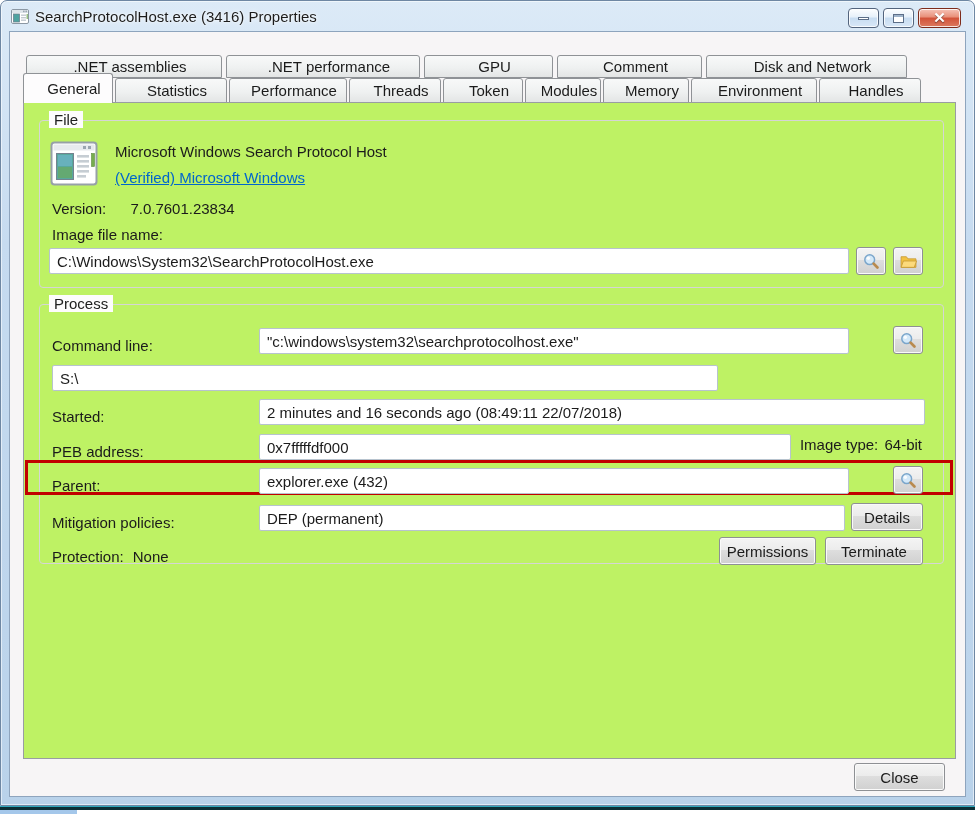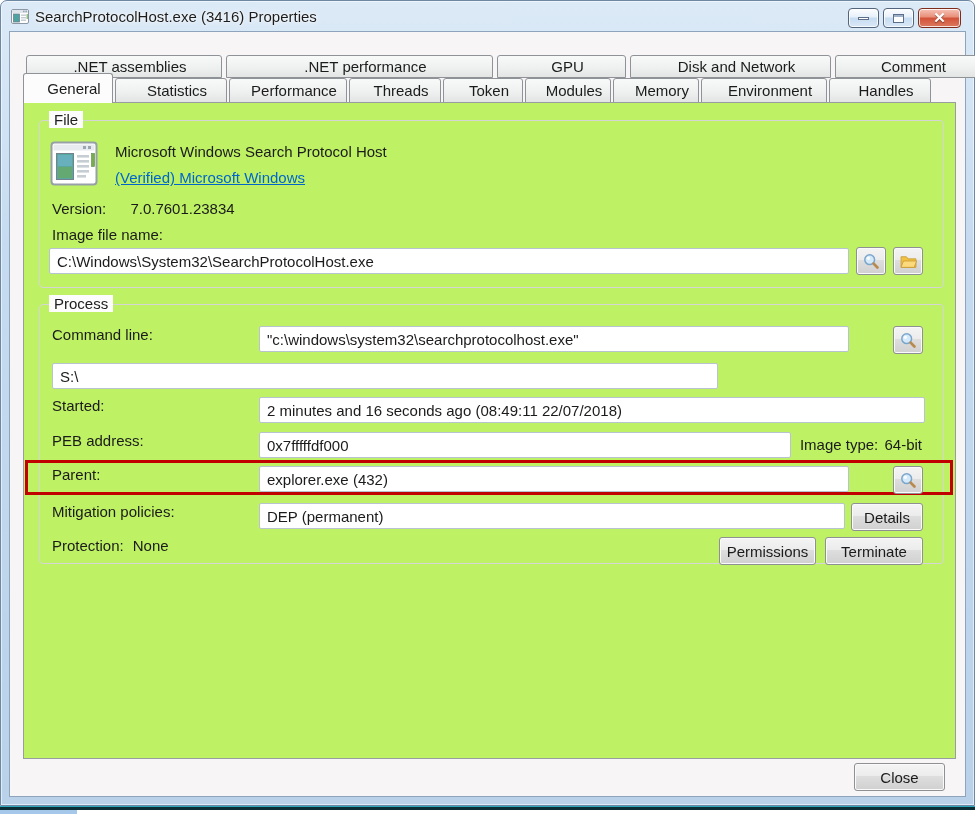--- a/index.html
+++ b/index.html
@@ -46,21 +46,21 @@
   
   .groupbox { position: absolute; border: 1px solid #d5d5d5; border-radius: 4px; }
   .gb-file { left: 15px; top: 17px; width: 905px; height: 168px; }
   .gb-process { left: 15px; top: 201px; width: 905px; height: 260px; }
   .legend { position: absolute; top: -10px; left: 9px; background: #fdfcfd; padding: 0 5px; color: #202020; }
 
   
   .textfield { background: #ffffff; border: 1px solid #b7c3ce; border-radius: 2px;
     height: 26px; display: flex; align-items: center; padding: 0 7px;
     white-space: nowrap; overflow: hidden; }
-  .prow { position: absolute; left: 12px; display: flex; align-items: flex-start; height: 28px; }
+  .prow { position: absolute; left: 12px; display: flex; align-items: flex-end; height: 28px; }
   .plabel { width: 207px; flex: none; }
   .tool-btn { width: 30px; height: 28px; border: 1px solid #8e9094; border-radius: 3px;
     background: linear-gradient(180deg,#f4f4f4 0%,#ececec 45%,#dedede 46%,#d0d0d0 100%);
     display: flex; align-items: center; justify-content: center; cursor: pointer;
     box-shadow: inset 0 0 0 1px #fafafa; }
   .push-btn { height: 28px; border: 1px solid #8e9094; border-radius: 3px;
     background: linear-gradient(180deg,#f4f4f4 0%,#ececec 45%,#dedede 46%,#d0d0d0 100%);
     display: flex; align-items: center; justify-content: center; cursor: pointer;
     box-shadow: inset 0 0 0 1px #fafafa; color: #1b1b1b; }
   .abs-right { position: absolute; }
@@ -108,33 +108,33 @@
       <div class="win-btn close">
           <span>✕</span>
         </div>
     </div>
   </div>
 
   <div class="client">
 
     <div class="tab-row tab-row1">
       <div class="tab" style="width:196px">.NET assemblies</div>
-      <div class="tab" style="width:267px">.NET performance</div>
+      <div class="tab" style="width:194px">.NET performance</div>
       <div class="tab" style="width:129px">GPU</div>
+      <div class="tab" style="width:145px">Comment</div>
       <div class="tab" style="width:201px">Disk and Network</div>
-      <div class="tab" style="width:145px">Comment</div>
     </div>
 
     <div class="tab-row tab-row2">
       <div class="tab active" style="width:90px">General</div>
       <div class="tab" style="width:112px">Statistics</div>
       <div class="tab" style="width:118px">Performance</div>
       <div class="tab" style="width:92px">Threads</div>
       <div class="tab" style="width:80px">Token</div>
-      <div class="tab" style="width:86px">Modules</div>
+      <div class="tab" style="width:76px">Modules</div>
       <div class="tab" style="width:86px">Memory</div>
       <div class="tab" style="width:126px">Environment</div>
       <div class="tab" style="width:102px">Handles</div>
     </div>
 
     <div class="page">
 
       <div class="groupbox gb-file">
         <span class="legend">File</span>
         <span style="position:absolute; left:10px; top:20px">

